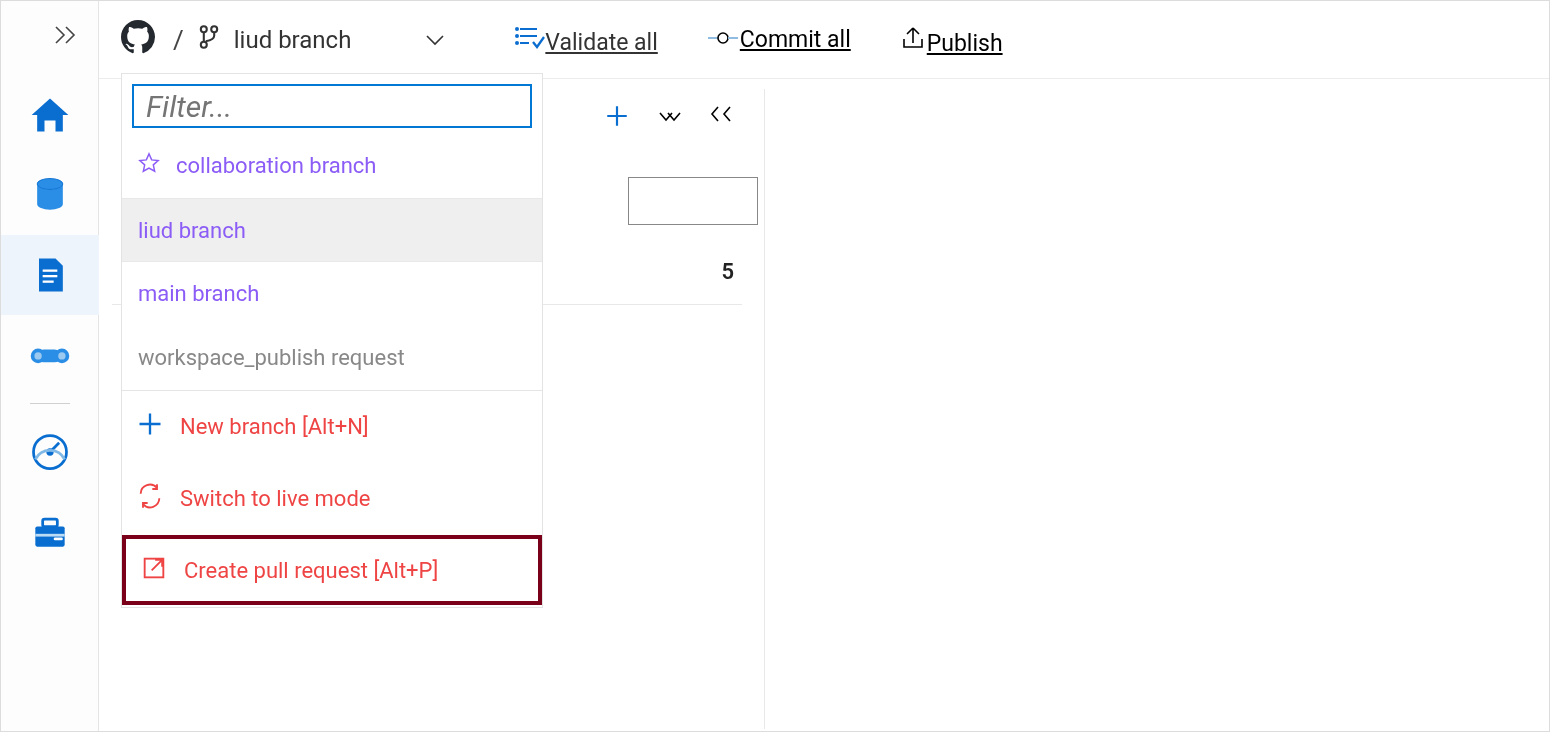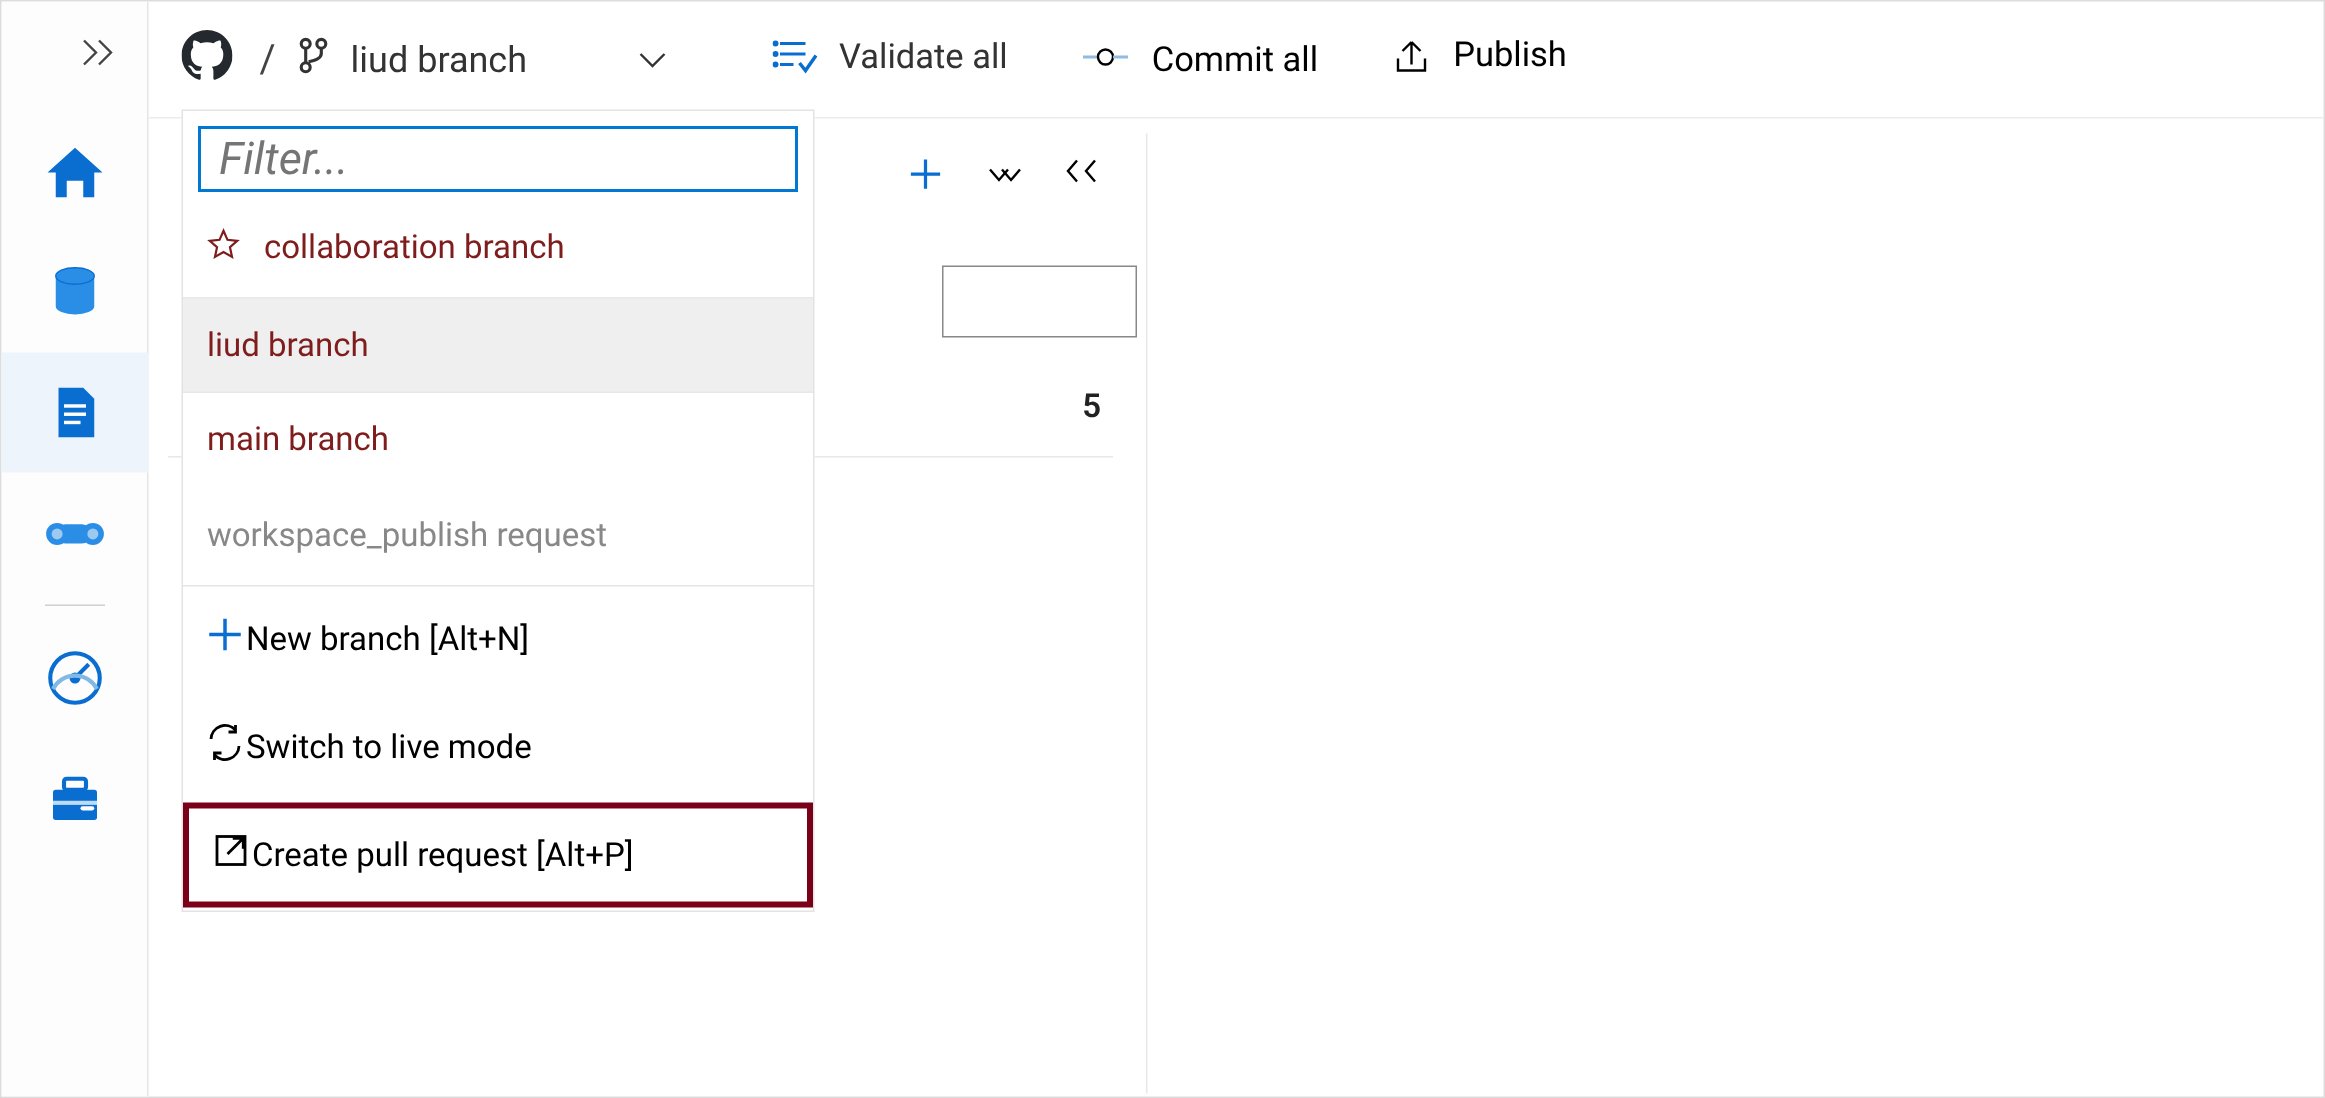--- a/index.html
+++ b/index.html
@@ -80,26 +80,27 @@
     display: flex;
     align-items: center;
     gap: 14px;
     padding-right: 10px;
     cursor: pointer;
   }
   .toolbar .branch-label { font-size: 24px; color: #333; }
   .toolbar .chevron-down { margin-left: 58px; }
   .toolbar .action {
     display: flex;
-    align-items: flex-start;
-    gap: 14px;
+    align-items: flex-end;
+    gap: 0;
     margin-left: 40px;
     cursor: pointer;
     font-size: 23px;
     color: #333;
+    text-decoration: underline;
   }
   .toolbar .action.disabled { color: #000000; }
 
   
   .content {
     flex: 1;
     position: relative;
     display: flex;
   }
 
@@ -127,41 +128,42 @@
     outline: none;
   }
   .dd-item {
     display: flex;
     align-items: center;
     height: 64px;
     padding-left: 16px;
     cursor: pointer;
     gap: 16px;
     font-size: 22px;
-    color: #7f1d1d;
+    color: #8b5cf6;
     border-bottom: 1px solid transparent;
   }
   .dd-item.selected {
     background: #efefef;
     border-top: 1px solid #e8e8e8;
     border-bottom: 1px solid #e8e8e8;
   }
   .dd-item.muted { color: #888; }
   .dd-divider {
     height: 1px;
     background: #e5e5e5;
   }
   .dd-action {
     display: flex;
     align-items: center;
     height: 70px;
     padding-left: 14px;
     cursor: pointer;
+    gap: 16px;
     font-size: 22px;
-    color: #000000;
+    color: #ef4444;
     margin-bottom: 2px;
   }
   .highlight-box {
     border: 4px solid #7a0019;
   }
 
   
   .secondary-panel {
     position: absolute;
     top: 10px;

